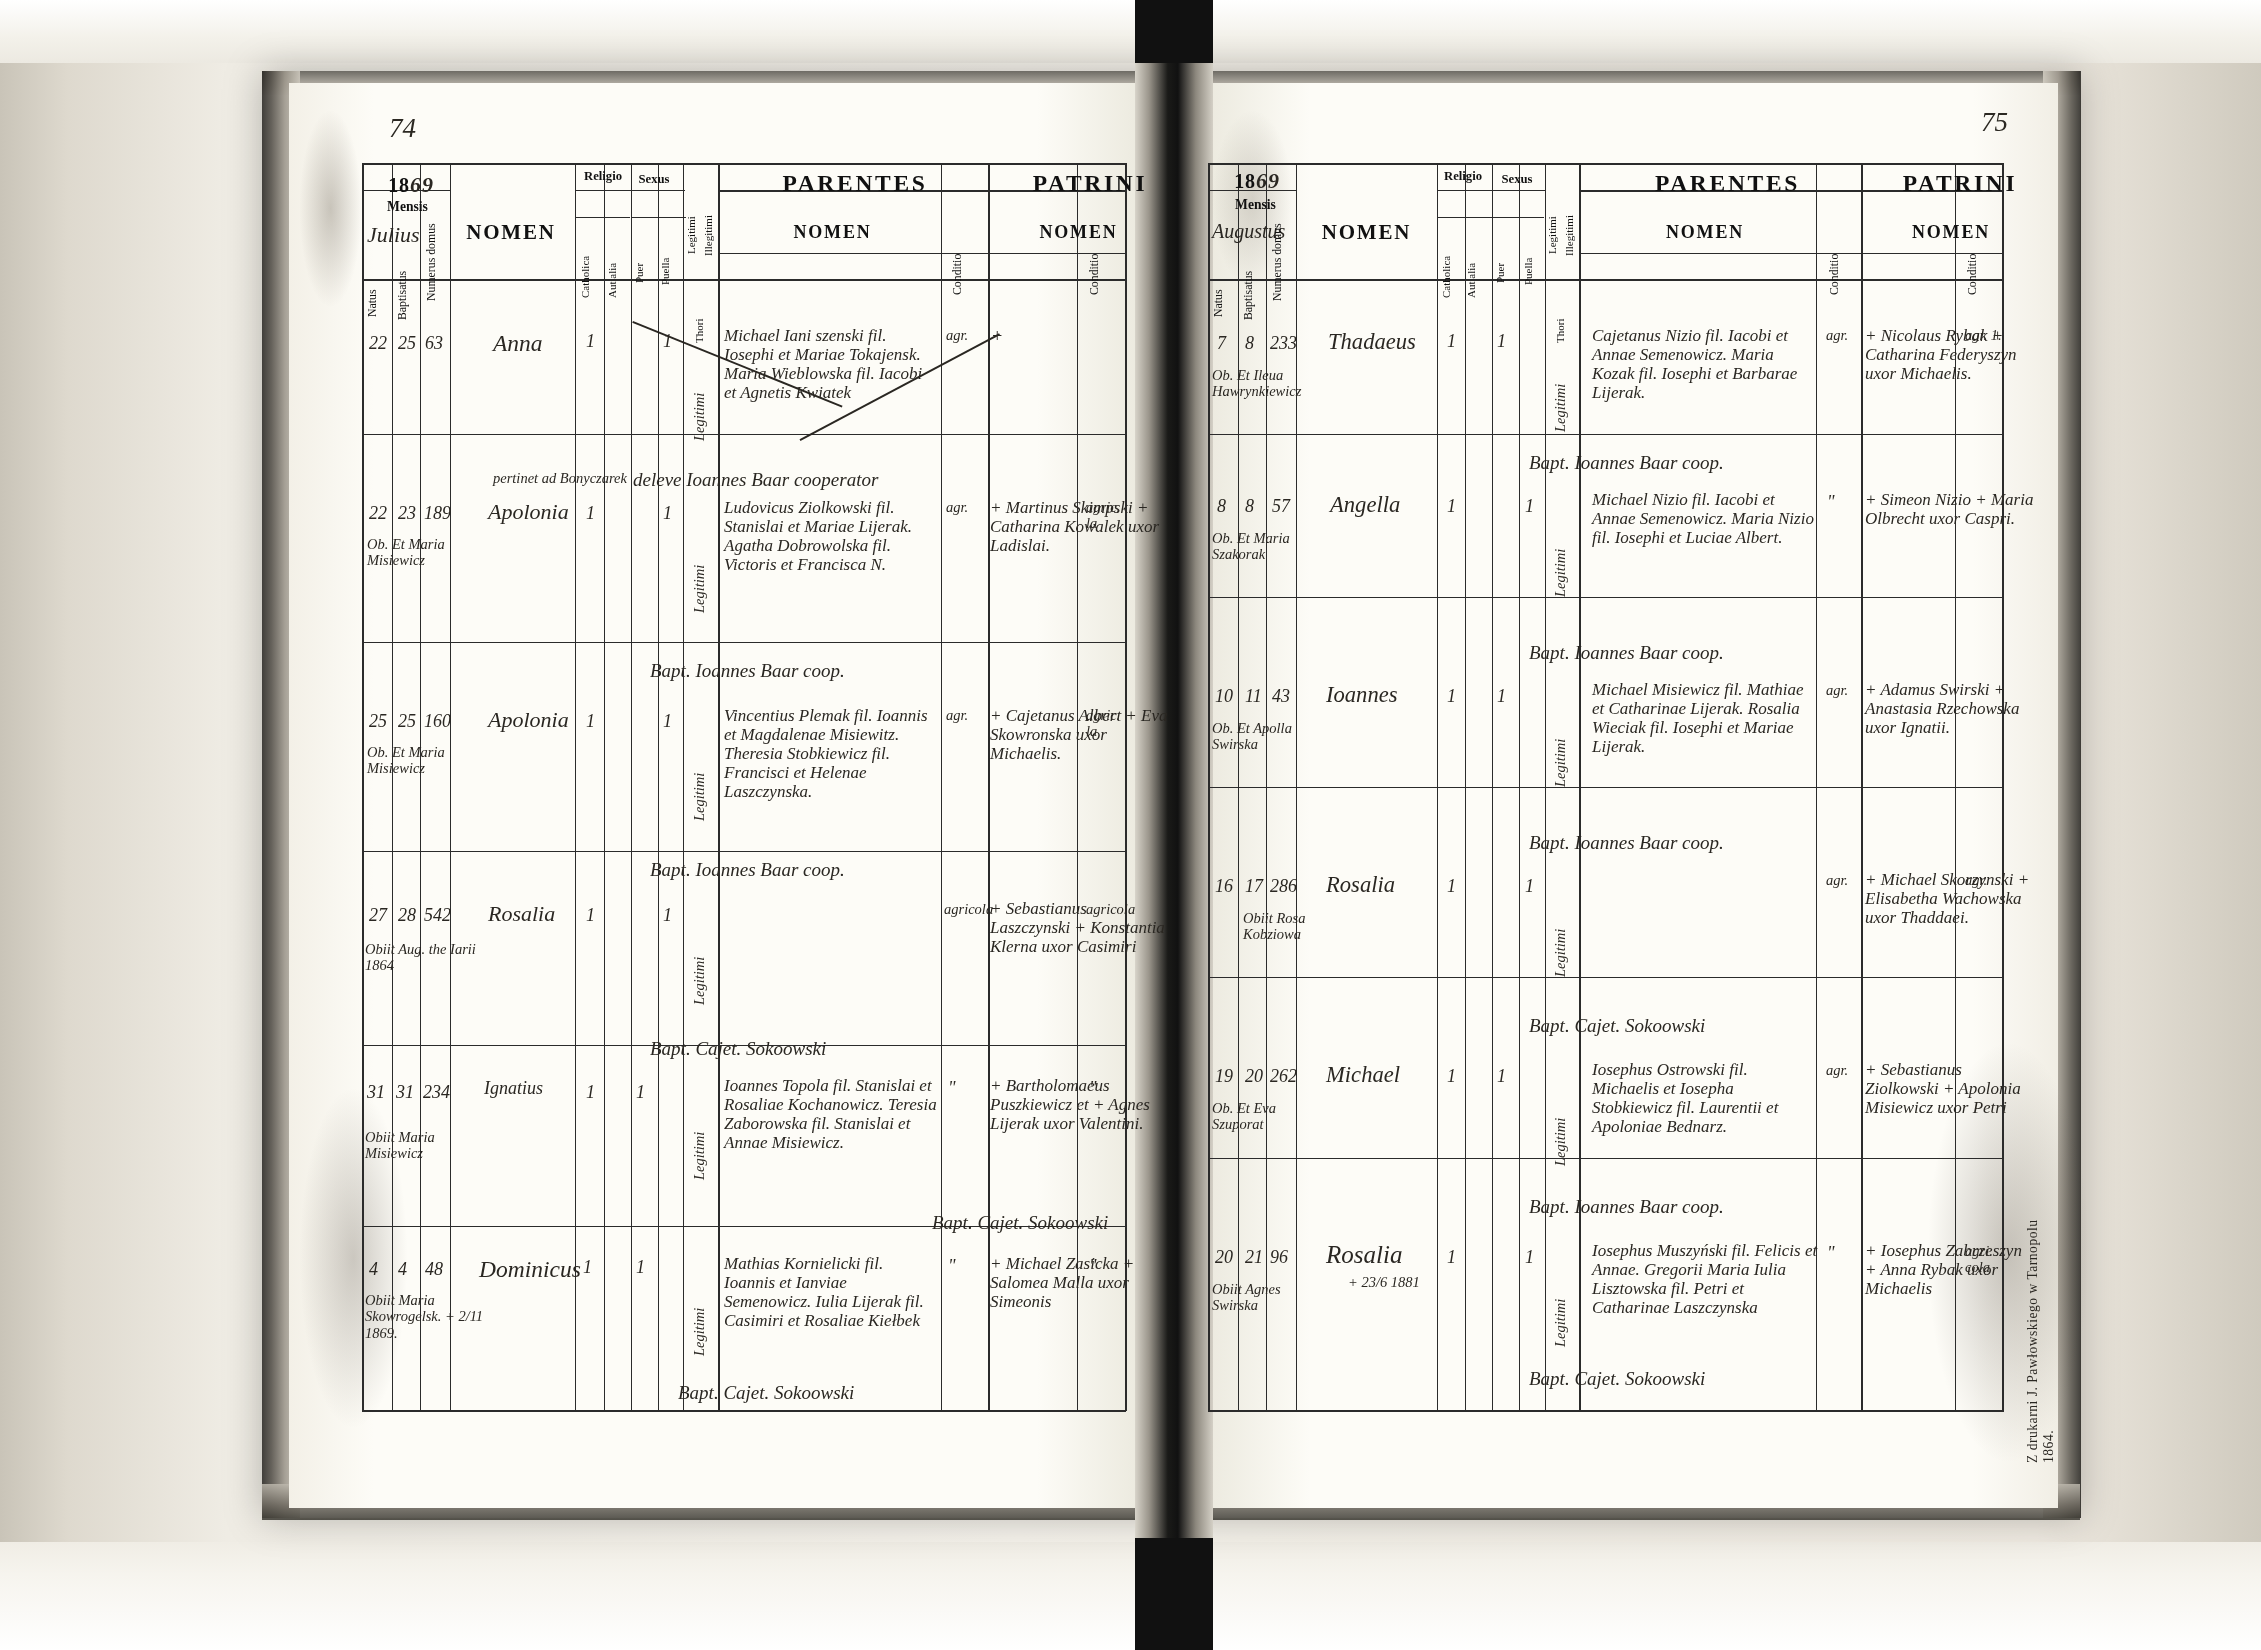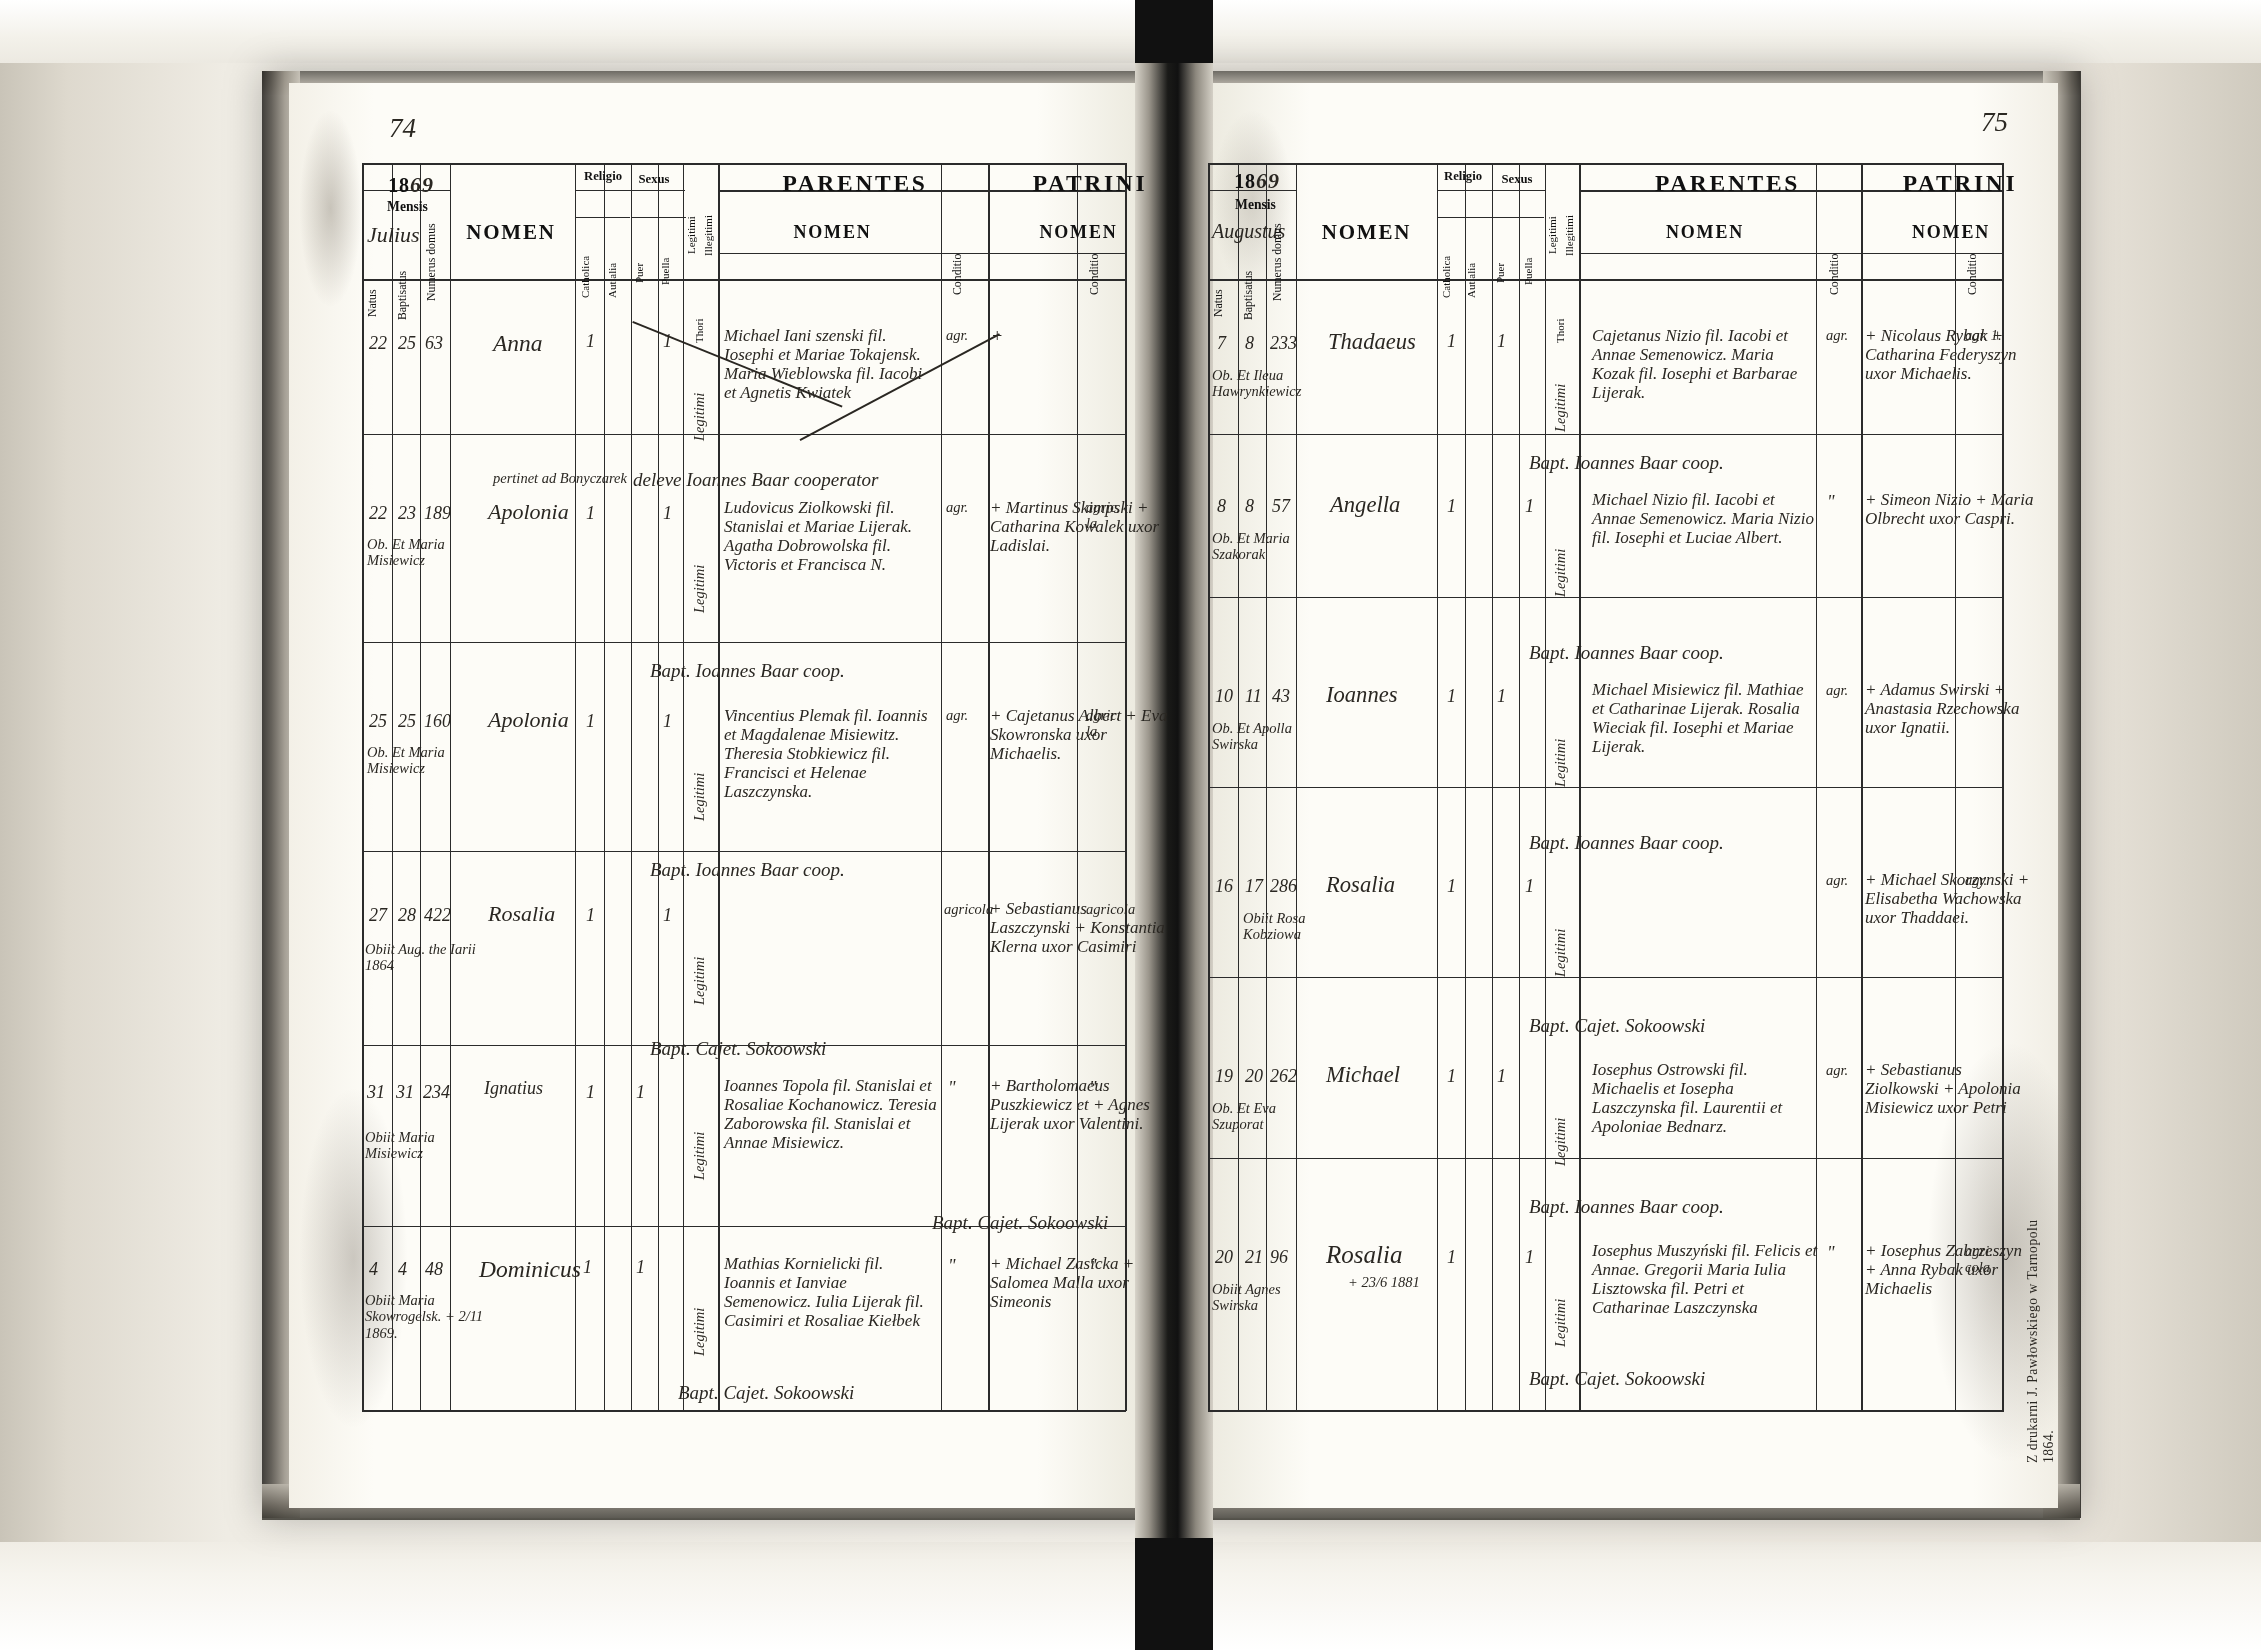--- a/index.html
+++ b/index.html
@@ -243,21 +243,21 @@
   <div class="hand" style="position:absolute;left:663px;top:711px;font-size:18px;">1</div>
   <div class="hand vert" style="position:absolute;left:691px;top:731px;font-size:14.5px;height:90px;">Legitimi</div>
   <div class="hand hand-l" style="position:absolute;left:724px;top:706px;width:213px;">Vincentius Plemak fil. Ioannis et Magdalenae Misiewitz. Theresia Stobkiewicz fil. Francisci et Helenae Laszczynska.</div>
   <div class="hand" style="position:absolute;left:946px;top:707px;font-size:14.5px;">agr.</div>
   <div class="hand hand-l" style="position:absolute;left:990px;top:706px;width:181px;">+ Cajetanus Albert + Eva Skowronska uxor Michaelis.</div>
   <div class="hand hand-s" style="position:absolute;left:1086px;top:707px;width:38px;">agric. la</div>
   <div class="bapt" style="left:650px;top:859px;">Bapt. Ioannes Baar coop.</div>
 
   <div class="num" style="position:absolute;left:369px;top:905px;">27</div>
   <div class="num" style="position:absolute;left:398px;top:905px;">28</div>
-  <div class="num" style="position:absolute;left:424px;top:905px;">422</div>
+  <div class="num" style="position:absolute;left:424px;top:905px;">542</div>
   <div class="hand hand-n" style="position:absolute;left:488px;top:901px;font-size:22px;">Rosalia</div>
   <div class="hand hand-s" style="position:absolute;left:365px;top:941px;width:113px;">Obiit Aug. the Iarii 1864</div>
   <div class="hand" style="position:absolute;left:586px;top:905px;font-size:18px;">1</div>
   <div class="hand" style="position:absolute;left:663px;top:905px;font-size:18px;">1</div>
   <div class="hand vert" style="position:absolute;left:691px;top:915px;font-size:14.5px;height:90px;">Legitimi</div>
   <div class="hand hand-s" style="position:absolute;left:944px;top:901px;width:42px;">agricola</div>
   <div class="hand hand-l" style="position:absolute;left:990px;top:899px;width:181px;">+ Sebastianus Laszczynski + Konstantia Klerna uxor Casimiri</div>
   <div class="hand hand-s" style="position:absolute;left:1086px;top:901px;width:38px;">agricola</div>
   <div class="bapt" style="left:650px;top:1038px;">Bapt. Cajet. Sokoowski</div>
 
@@ -343,21 +343,21 @@
   <div class="bapt" style="left:1529px;top:1015px;">Bapt. Cajet. Sokoowski</div>
 
   <div class="num" style="position:absolute;left:1215px;top:1066px;">19</div>
   <div class="num" style="position:absolute;left:1245px;top:1066px;">20</div>
   <div class="num" style="position:absolute;left:1270px;top:1066px;">262</div>
   <div class="hand hand-n" style="position:absolute;left:1326px;top:1062px;font-size:22.6px;">Michael</div>
   <div class="hand hand-s" style="position:absolute;left:1212px;top:1100px;width:109px;">Ob. Et Eva Szuporat</div>
   <div class="hand" style="position:absolute;left:1447px;top:1066px;font-size:18px;">1</div>
   <div class="hand" style="position:absolute;left:1497px;top:1066px;font-size:18px;">1</div>
   <div class="hand vert" style="position:absolute;left:1552px;top:1076px;font-size:14.5px;height:90px;">Legitimi</div>
-  <div class="hand hand-l" style="position:absolute;left:1592px;top:1060px;width:226px;">Iosephus Ostrowski fil. Michaelis et Iosepha Laszczynska fil. Laurentii et Apoloniae Bednarz.</div>
+  <div class="hand hand-l" style="position:absolute;left:1592px;top:1060px;width:226px;">Iosephus Ostrowski fil. Michaelis et Iosepha Stobkiewicz fil. Laurentii et Apoloniae Bednarz.</div>
   <div class="hand" style="position:absolute;left:1826px;top:1062px;font-size:14.5px;">agr.</div>
   <div class="hand hand-l" style="position:absolute;left:1865px;top:1060px;width:172px;">+ Sebastianus Ziolkowski + Apolonia Misiewicz uxor Petri</div>
   <div class="bapt" style="left:1529px;top:1196px;">Bapt. Ioannes Baar coop.</div>
 
   <div class="num" style="position:absolute;left:1215px;top:1247px;">20</div>
   <div class="num" style="position:absolute;left:1245px;top:1247px;">21</div>
   <div class="num" style="position:absolute;left:1270px;top:1247px;">96</div>
   <div class="hand hand-n" style="position:absolute;left:1326px;top:1241px;font-size:25px;">Rosalia</div>
   <div class="hand hand-s" style="position:absolute;left:1348px;top:1274px;">+ 23/6 1881</div>
   <div class="hand hand-s" style="position:absolute;left:1212px;top:1281px;width:109px;">Obiit Agnes Swirska</div>

